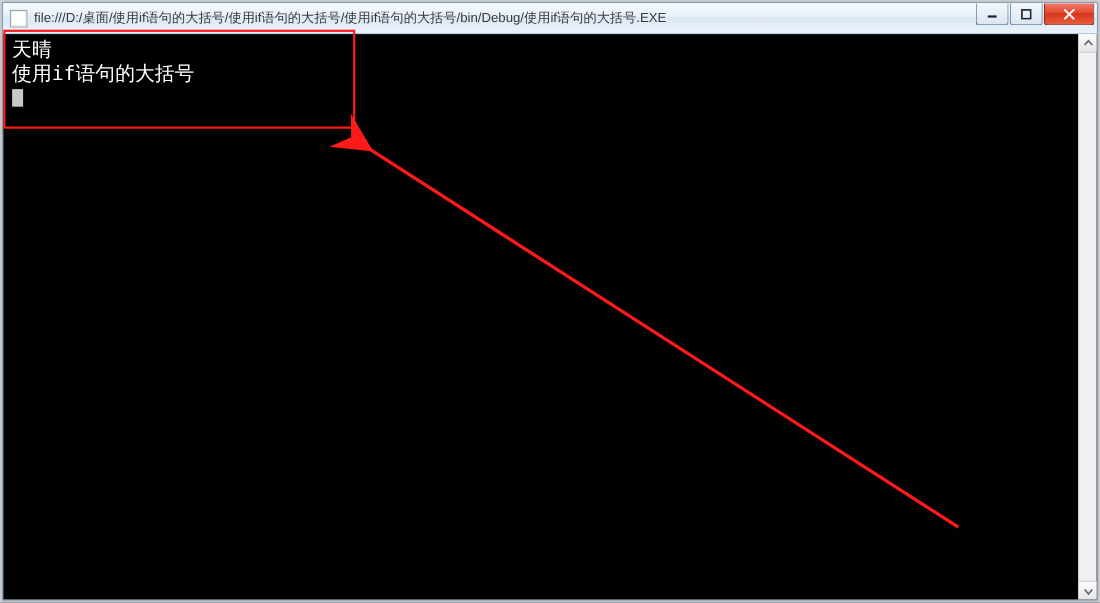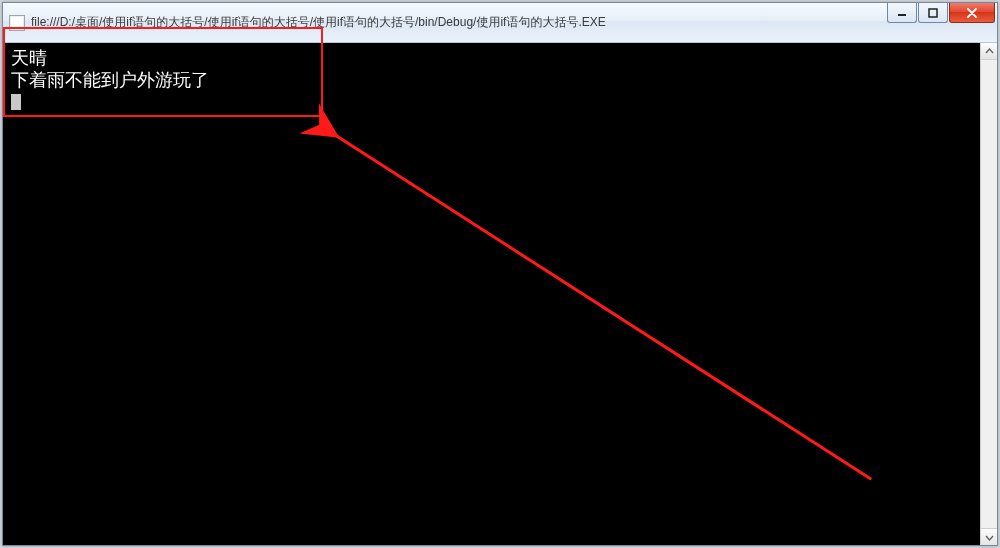--- a/index.html
+++ b/index.html
@@ -13,21 +13,21 @@
       width: 996px;
       height: 544px;
       background: #fff;
       border: 1px solid #6b8aae;
       box-shadow: 0 0 4px rgba(0,0,0,.25);
       display: flex;
       flex-direction: column;
     }
 
     .titlebar {
-      height: 40px;
+      height: 28px;
       background: linear-gradient(to bottom, #f7fbff 0%, #e6eef8 45%, #dce7f4 46%, #eaf2fb 100%);
       border-bottom: 1px solid #b7c7da;
       display: flex;
       align-items: center;
       position: relative;
     }
     .title-icon {
       width: 16px; height: 16px;
       margin-left: 6px;
       background: #fff;
@@ -164,21 +164,21 @@
         <svg width="12" height="10" viewBox="0 0 12 10">
           <path d="M2 1 L10 9 M10 1 L2 9" stroke="#fff" stroke-width="1.8" stroke-linecap="round"></path>
         </svg>
       </div>
     </div>
   </div>
 
   <div class="client">
 
     <div class="console-text"><span>天晴</span>
-<span>下着雨不能到户外游玩了</span>
+<span>使用if语句的大括号</span>
 <span class="cursor-block"></span></div>
 
     <div class="scrollbar-v">
       <div class="sb-arrow">
         <svg width="9" height="9" viewBox="0 0 9 9">
             <path d="M1 6 L4.5 2 L8 6" fill="none" stroke="#606060" stroke-width="1.4"></path>
           </svg>
       </div>
       <div class="sb-arrow down">
         <svg width="9" height="9" viewBox="0 0 9 9">

